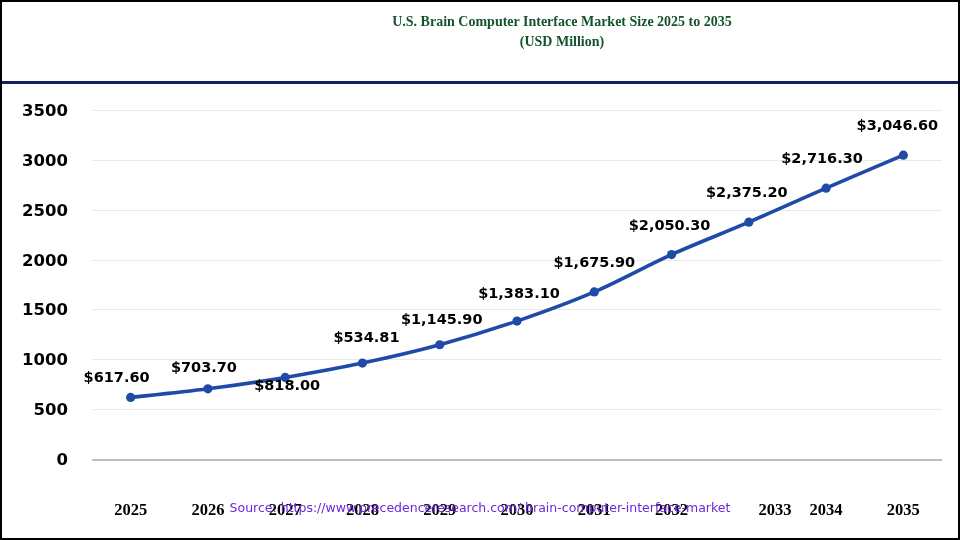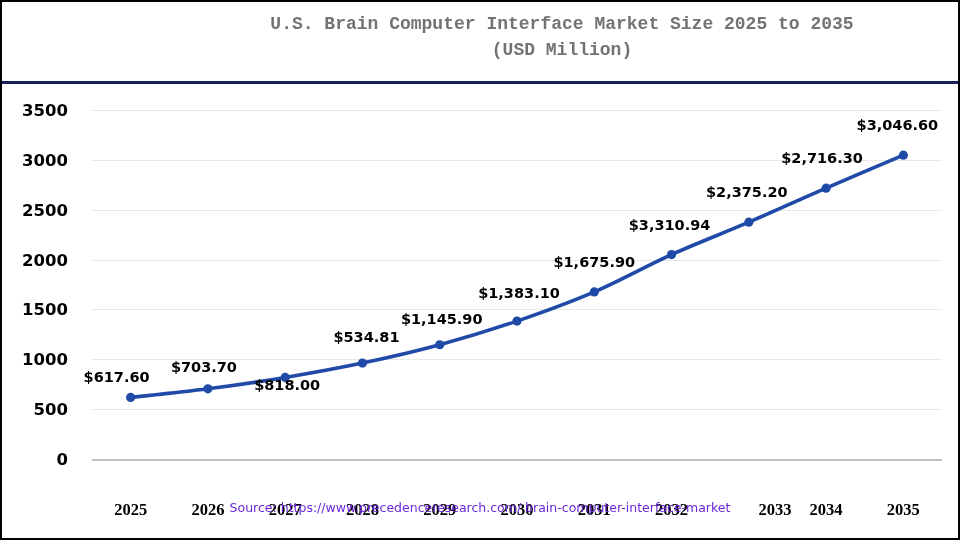--- a/index.html
+++ b/index.html
@@ -68,25 +68,25 @@
     color: #1b2a6b;
     font-family: "DejaVu Sans", sans-serif;
     white-space: nowrap;
   }
   #title {
     position: absolute;
     left: 180px;
     top: 10px;
     width: 760px;
     text-align: center;
-    font-size: 18px;
-    font-weight: 700;
-    color: #737373;
+    font-size: 14px;
+    font-weight: 700;
+    color: #14532d;
     line-height: 1.42;
-    font-family: Liberation Mono, monospace;
+    font-family: Liberation Serif, serif;
   }
 
   
   #chart {
     position: absolute;
     left: 0;
     top: 82px;
     width: 956px;
     height: 454px;
   }
@@ -226,21 +226,21 @@
           </g>
       </svg>
       <div id="dlabels">
           <div class="dlabel" style="left: 24.6364px; top: 275.416px;">$617.60</div>
           <div class="dlabel" style="left: 111.909px; top: 264.831px;">$703.70</div>
           <div class="dlabel" style="left: 195.182px; top: 264px; margin-top: 19px;">$818.00</div>
           <div class="dlabel" style="left: 274.455px; top: 235.065px;">$534.81</div>
           <div class="dlabel" style="left: 349.727px; top: 216.737px;">$1,145.90</div>
           <div class="dlabel" style="left: 427px; top: 191.085px;">$1,383.10</div>
           <div class="dlabel" style="left: 502.273px; top: 159.889px;">$1,675.90</div>
-          <div class="dlabel" style="left: 577.545px; top: 122.556px;">$3,310.94</div>
+          <div class="dlabel" style="left: 577.545px; top: 122.556px;">$2,050.30</div>
           <div class="dlabel" style="left: 654.818px; top: 90.1586px;">$2,375.20</div>
           <div class="dlabel" style="left: 730.091px; top: 56.1461px;">$2,716.30</div>
           <div class="dlabel" style="left: 805.364px; top: 23.2105px;">$3,046.60</div>
         </div>
     </div>
   </div>
 
   <div id="source">Source: https://www.precedenceresearch.com/ brain-computer-interface-market</div>
 
 </div>

